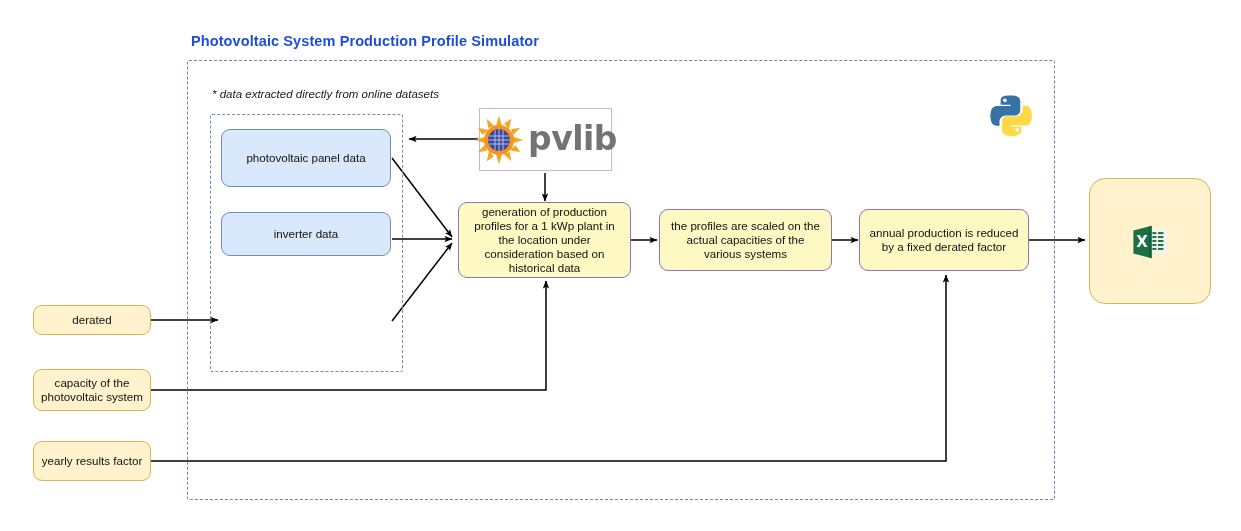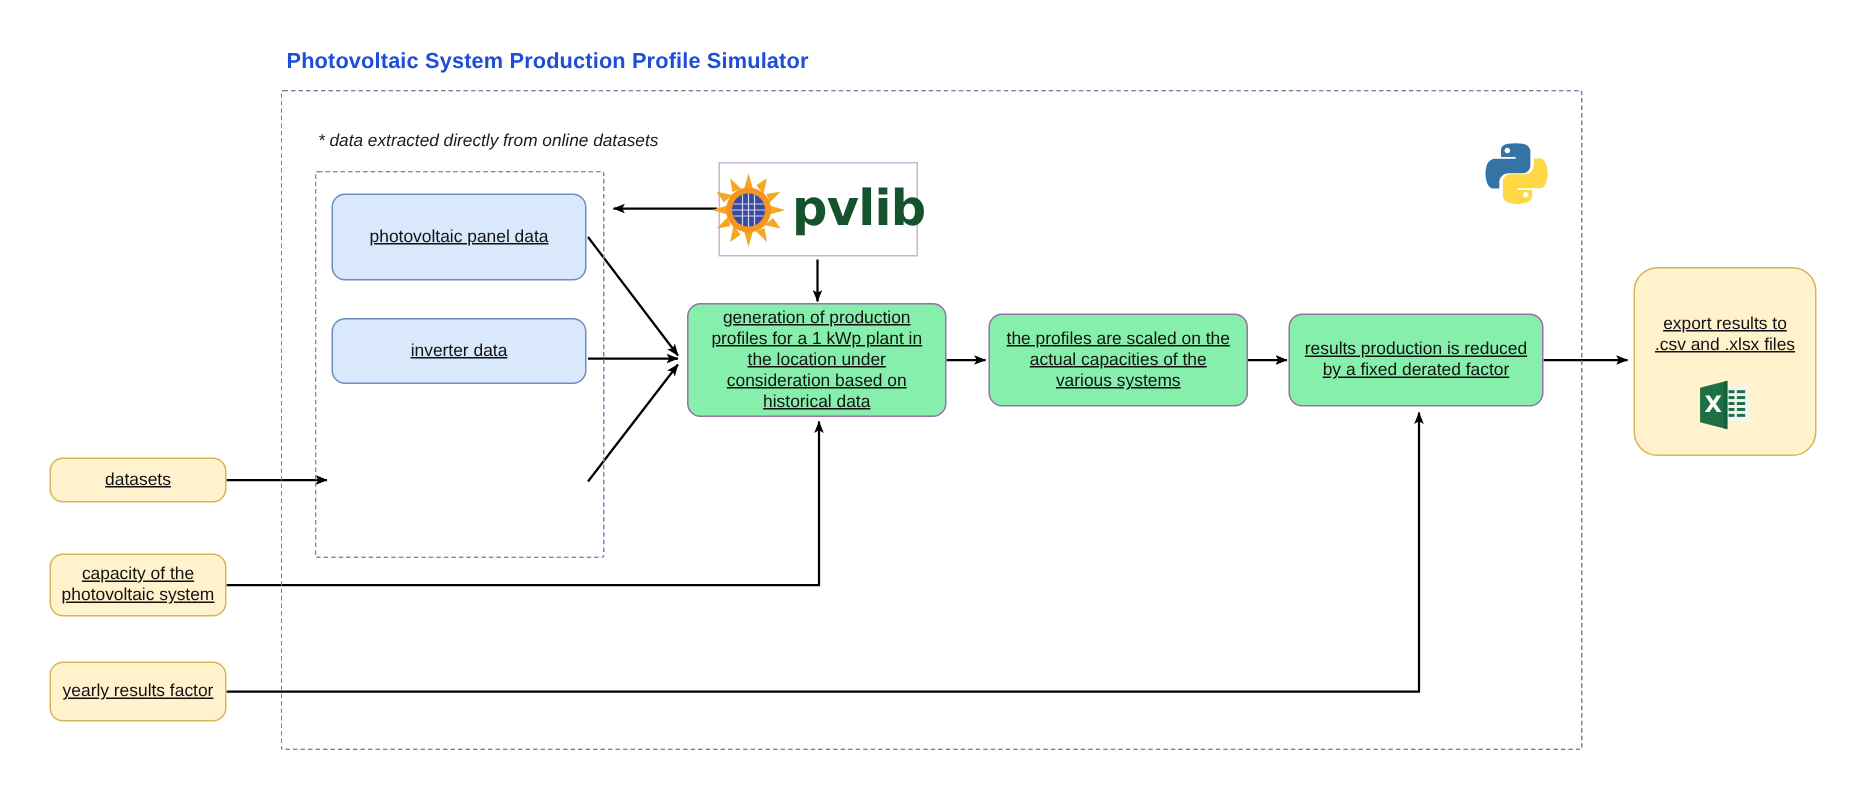--- a/index.html
+++ b/index.html
@@ -53,29 +53,28 @@
     box-sizing:border-box;
     display:flex;
     align-items:center;
     justify-content:center;
     text-align:center;
     border-radius:9px;
     font-size:11.6px;
     line-height:1.22;
     color:#111111;
     padding:4px 7px;
-    text-decoration:underline;
   }
   .node .lbl{display:block;}
   .node-blue{
     background:#dae8fc;
     border:1.2px solid #6c8ebf;
   }
   .node-purple{
-    background:#86efac;
+    background:#fef9c3;
     border:1.2px solid #9673a6;
   }
   .node-yellow{
     background:#fff2cc;
     border:1.2px solid #d6b656;
   }
   .node-export{
     background:#fff2cc;
     border:1.2px solid #d6b656;
     border-radius:16px;
@@ -92,21 +91,21 @@
     display:flex;
     align-items:center;
     justify-content:center;
     gap:4px;
     box-sizing:border-box;
   }
   .pvlib-word{
     font-family:"DejaVu Sans", sans-serif;
     font-size:33px;
     font-weight:bold;
-    color:#14532d;
+    color:#737373;
     letter-spacing:-0.5px;
     line-height:1;
     margin-bottom:3px;
   }
 
   
   .pylogo{position:absolute;}
 
   
   .xls-icon{margin-top:16px;}
@@ -219,37 +218,36 @@
 
   <div class="node node-purple" style="left:458px;top:202px;width:173px;height:76px;">
     <span class="lbl">generation of production profiles for a 1 kWp plant in the location under consideration based on historical data</span>
   </div>
 
   <div class="node node-purple" style="left:659px;top:209px;width:173px;height:62px;">
     <span class="lbl">the profiles are scaled on the actual capacities of the various systems</span>
   </div>
 
   <div class="node node-purple" style="left:859px;top:209px;width:170px;height:62px;">
-    <span class="lbl">results production is reduced by a fixed derated factor</span>
+    <span class="lbl">annual production is reduced by a fixed derated factor</span>
   </div>
 
   <div class="node node-yellow" style="left:33px;top:305px;width:118px;height:30px;">
-    <span class="lbl">datasets</span>
+    <span class="lbl">derated</span>
   </div>
 
   <div class="node node-yellow" style="left:33px;top:369px;width:118px;height:42px;">
     <span class="lbl">capacity of the photovoltaic system</span>
   </div>
 
   <div class="node node-yellow" style="left:33px;top:441px;width:118px;height:40px;">
     <span class="lbl">yearly results factor</span>
   </div>
 
   <div class="node node-export" style="left:1089px;top:178px;width:122px;height:126px;">
-    <span class="lbl">export results to .csv and .xlsx files</span>
 
     <span class="xls-icon" style="line-height:0;">
       <svg width="40" height="34" viewBox="0 0 100 86" xmlns="http://www.w3.org/2000/svg">
 
         <rect x="48" y="10" width="44" height="62" fill="#f1f4f1"></rect>
         <g fill="#1d7044">
           <rect x="56" y="18" width="10" height="5"></rect>
           <rect x="70" y="18" width="14" height="5"></rect>
           <rect x="56" y="28" width="10" height="5"></rect>
           <rect x="70" y="28" width="14" height="5"></rect>

